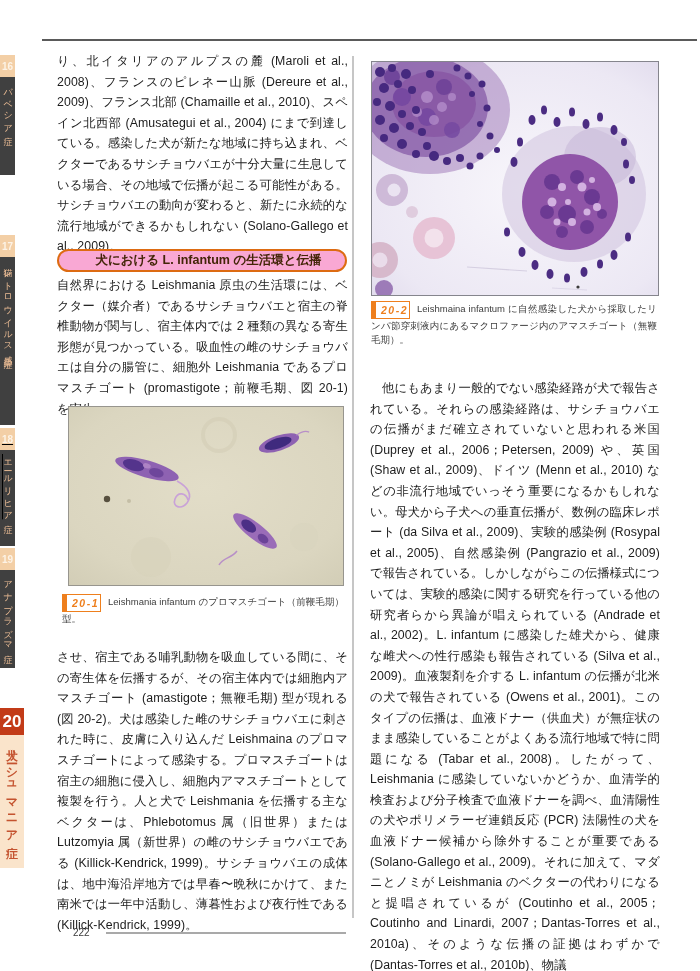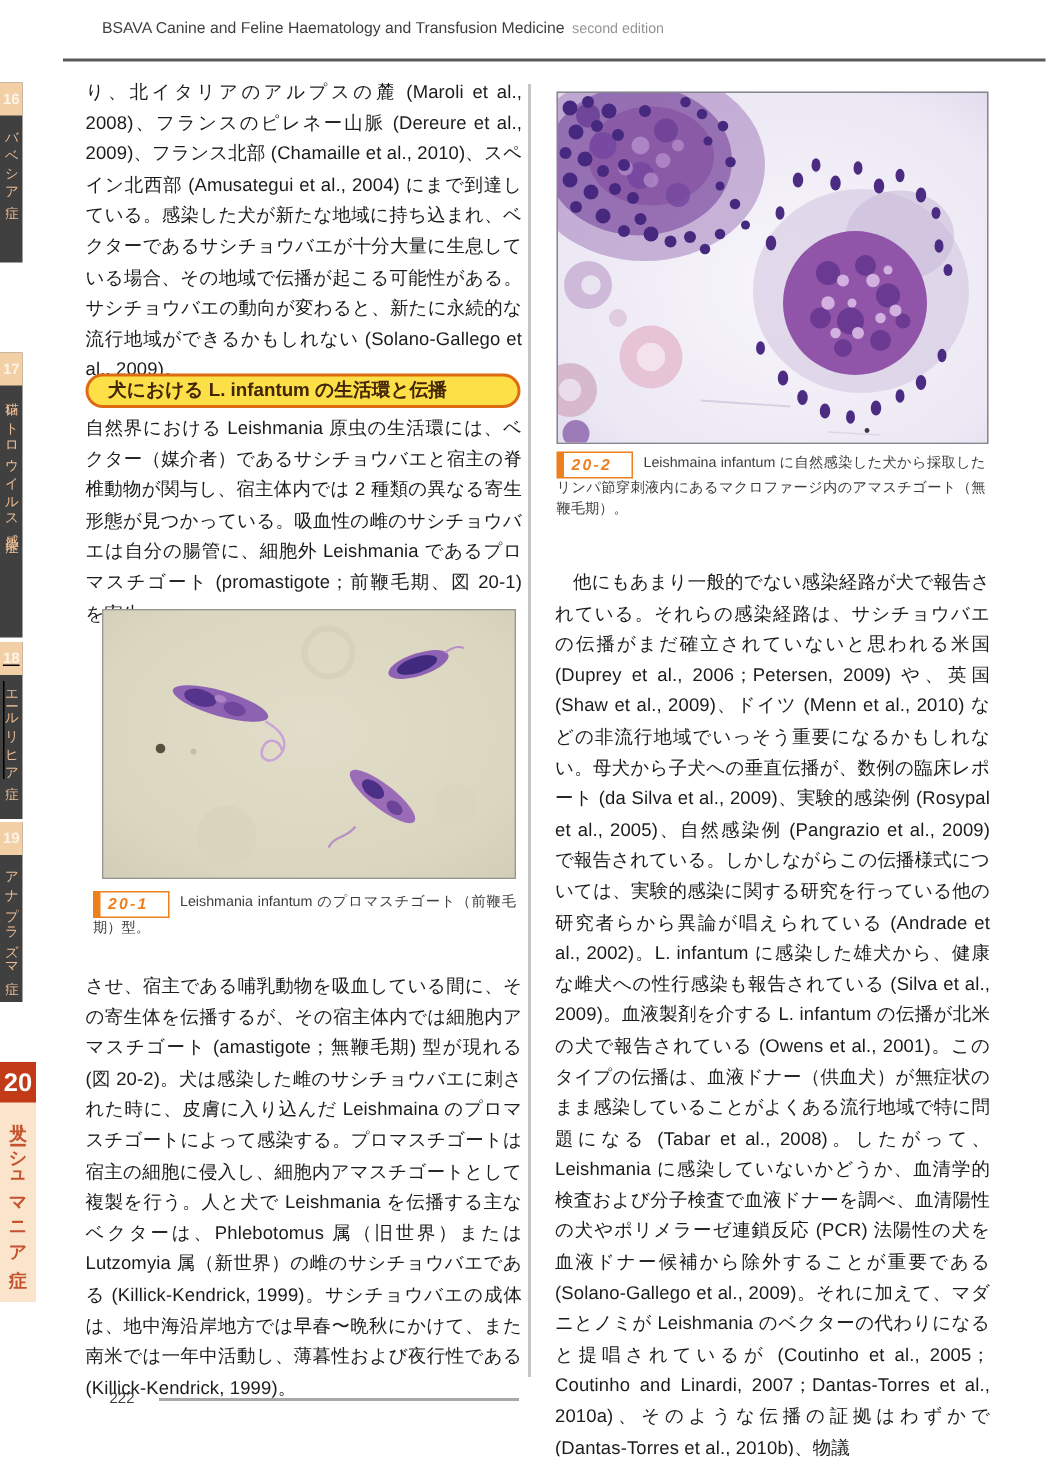--- a/index.html
+++ b/index.html
@@ -21,47 +21,44 @@
   .tab.active .tab-num{height:27px;background:#c23b18;color:#ffffff;font-size:17px;}
   .tab.active .tab-label{font-size:12px;color:#c4532f;font-weight:bold;letter-spacing:2px;line-height:24px;}
 
   
   .para{position:absolute;font-size:12.3px;line-height:20.6px;color:#1c1c1c;
         text-align:justify;letter-spacing:0.1px;}
   .indent{text-indent:12px;}
   .it{}
 
   .sec-head{position:absolute;left:57px;top:249px;width:273px;height:19px;
-            background:#fde047;border:2px solid #dd6b12;border-radius:12px;
+            background:#f9a8d4;border:2px solid #dd6b12;border-radius:12px;
             color:#432507;font-weight:bold;font-size:12.5px;line-height:19px;
-            padding-left:13px;}
+            padding-left:13px;text-align:center;}
 
   .col-divider{position:absolute;left:352px;top:56px;width:1.5px;height:862px;background:#c6c6c6;}
 
   
   .fig{position:absolute;border:1px solid #97958e;background:#ddd8c2;}
   .fig svg{display:block;}
   .caption{position:absolute;font-size:9.5px;line-height:14px;color:#3d3d3d;text-align:justify;}
   .fig-label{display:inline-block;border:1.5px solid #ee7f1d;border-left:5px solid #ee7f1d;
              color:#ee7f1d;font-weight:bold;font-style:italic;font-size:10.5px;
-             padding:1px 13px 1px 5px;margin-right:7px;letter-spacing:1.5px;
+             padding:1px 1px 1px 5px;margin-right:7px;letter-spacing:1.5px;
              vertical-align:-2px;background:#fff;}
 
   
   .pageno{position:absolute;left:73px;top:927px;font-size:10px;color:#3a3a3a;}
   .foot-rule{position:absolute;left:106px;top:932px;width:240px;height:2px;background:#a9a9a9;}
 </style>
 </head>
 <body>
 
 <div class="page">
 
-  <div class="hdr">
-    <span>BSAVA Canine and Feline Haematology and Transfusion Medicine</span><span class="ed">second edition</span>
-  </div>
   <div class="hdr-rule"></div>
 
   <div class="tab" style="top:55px;height:120px;">
     <div class="tab-num">16</div>
     <div class="tab-label">バベシア症</div>
   </div>
   <div class="tab" style="top:235px;height:190px;">
     <div class="tab-num">17</div>
     <div class="tab-label">猫レトロウイルス感染症</div>
   </div>

